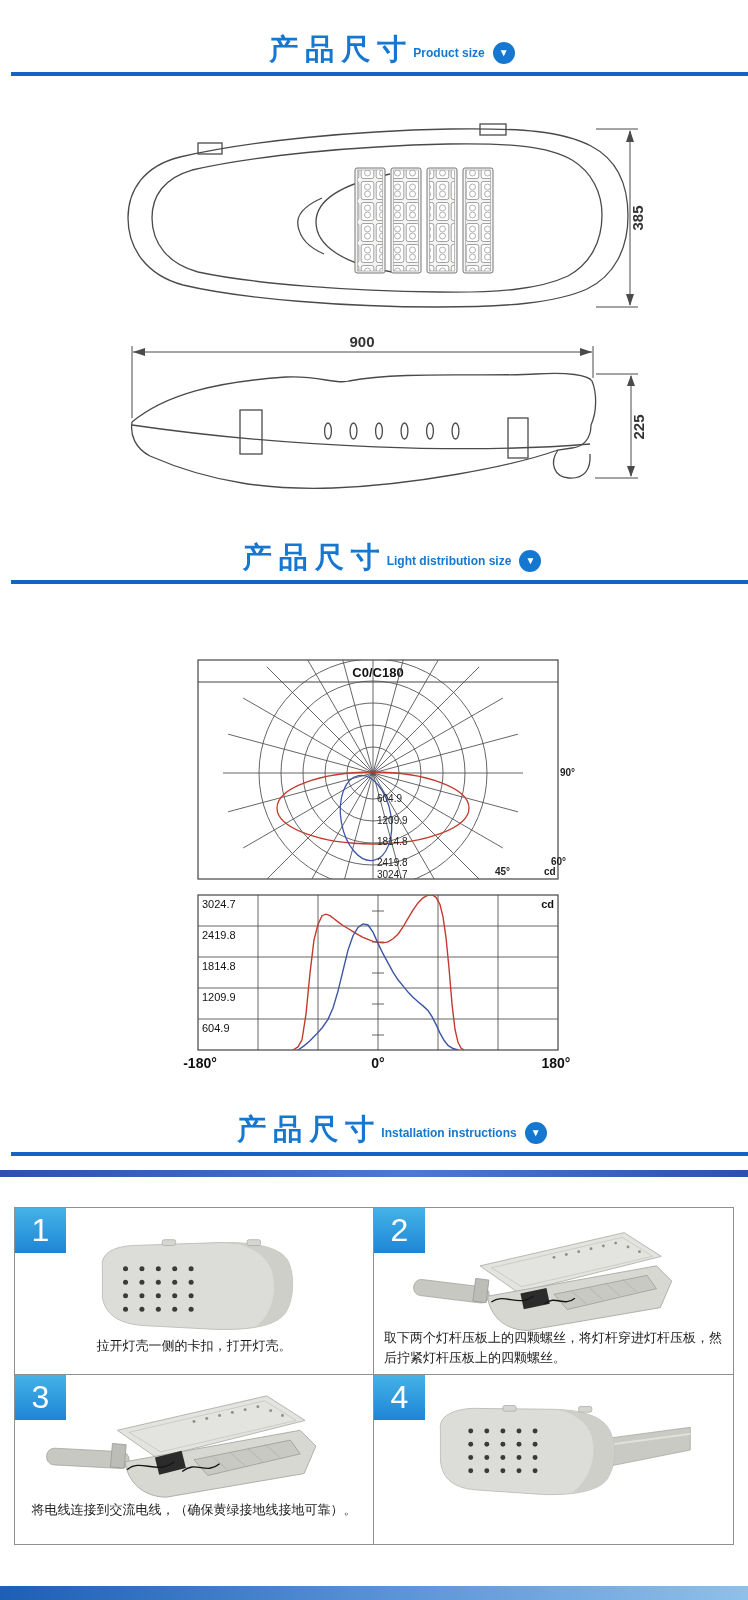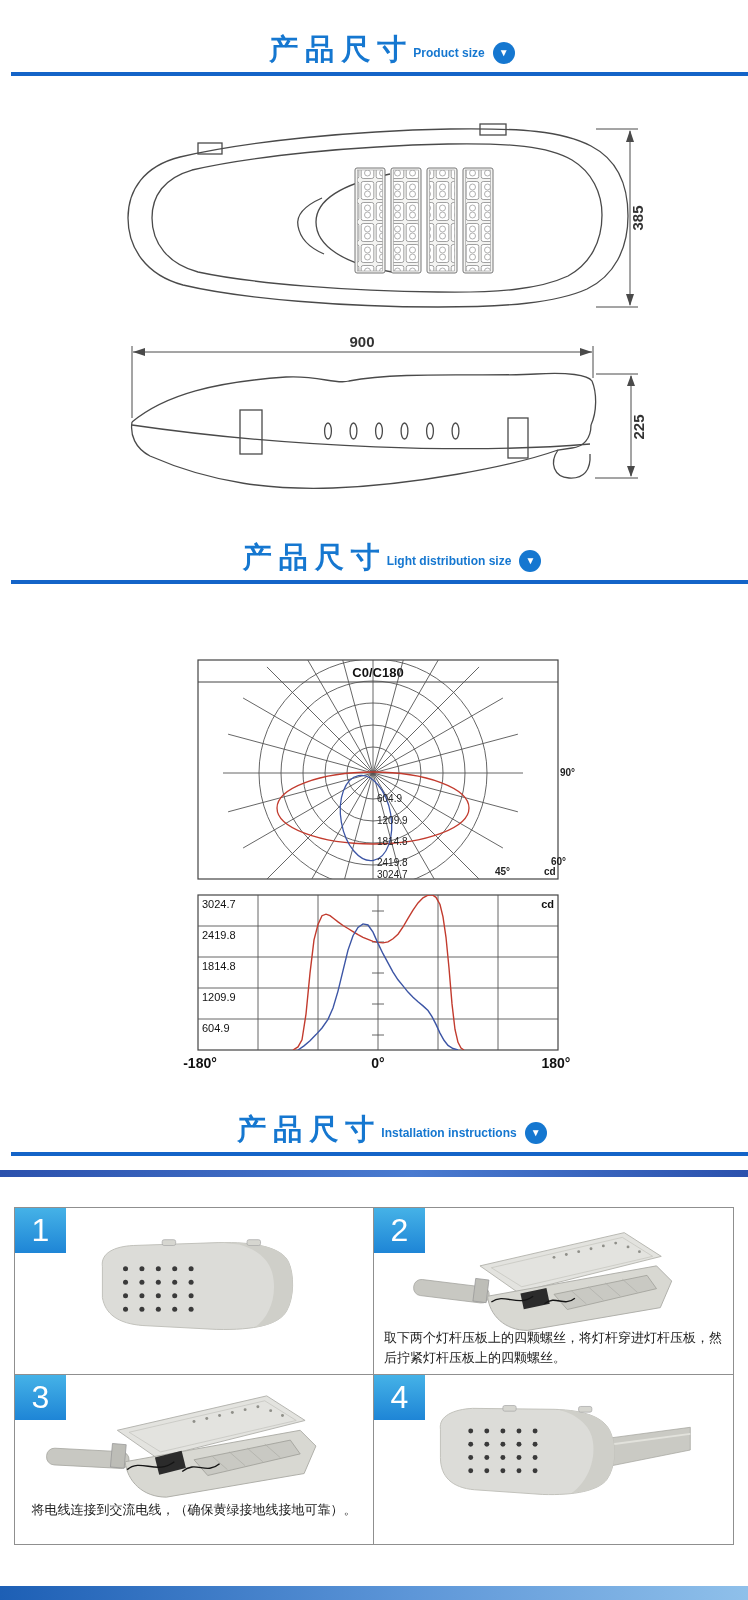--- a/index.html
+++ b/index.html
@@ -265,20 +265,21 @@
               <circle cx="105" cy="66" r="2.6"></circle>
               <circle cx="122" cy="66" r="2.6"></circle>
               <circle cx="54" cy="80" r="2.6"></circle>
               <circle cx="71" cy="80" r="2.6"></circle>
               <circle cx="88" cy="80" r="2.6"></circle>
               <circle cx="105" cy="80" r="2.6"></circle>
               <circle cx="122" cy="80" r="2.6"></circle>
             </g>
         </svg>
       </div>
+      <div class="caption cap-1">拉开灯壳一侧的卡扣，打开灯壳。</div>
     </div>
 
     <div class="step">
       <div class="badge">2</div>
       <div class="step-img" style="top:18px">
         <svg width="300" height="112" viewBox="0 0 300 118">
           <rect x="2" y="60" width="80" height="17" rx="8" transform="rotate(7 40 68)" fill="#c8c8c2" stroke="#a5a59f" stroke-width="0.8"></rect>
           <path d="M72,42 L224,7 L263,32 L112,70 Z" fill="#e3e3df" stroke="#b5b5af" stroke-width="1"></path>
           <path d="M84,44 L222,12 L254,32 L116,64 Z" fill="none" stroke="#c6c6c0" stroke-width="0.8"></path>
           <g fill="#8f8f89">

